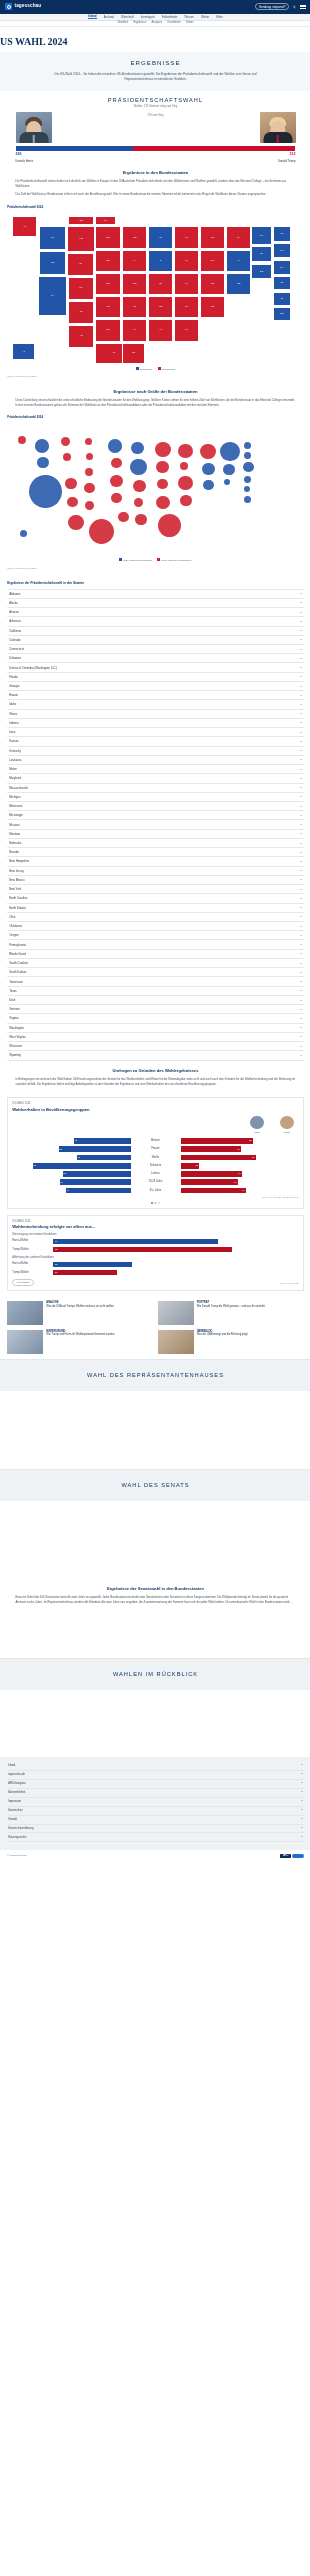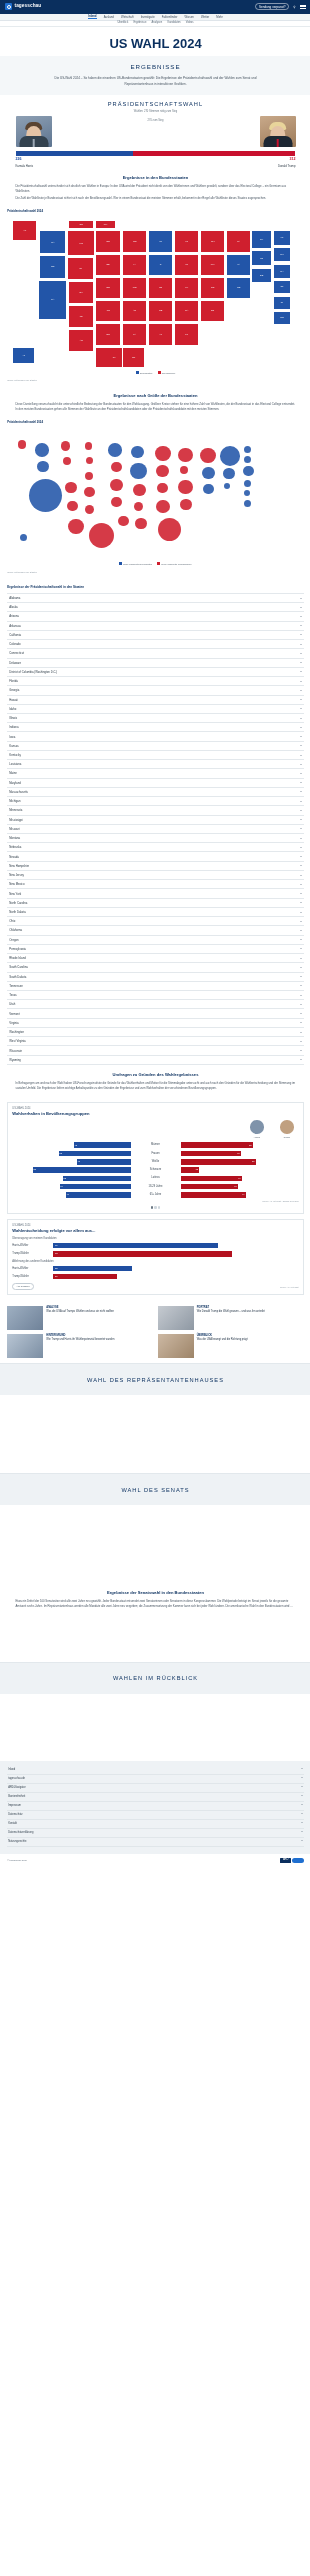--- a/index.html
+++ b/index.html
@@ -39,22 +39,23 @@
   .navbar .item.active { color:#0a2f5e; font-weight:bold; border-bottom:0.8px solid #1f6fd0; padding-bottom:0.5px;}
 
   .subnav {
     height:6.2px; background:#fff; border-bottom:0.5px solid #e6ebee;
     display:flex; align-items:center; justify-content:center; gap:5.2px;
     font-size:2.6px; color:#5b6b7a;
   }
 
   
   .page-title {
-    text-align:center; font-size:13px; font-weight:bold; color:#0a2f5e;
+    font-size:10px; font-weight:bold; color:#0a2f5e;
     padding:8.3px 0 2.1px;
+    font-family:Liberation Serif, serif;
   }
   .section-band {
     background:#f4f7f9; padding:7.2px 0 8.3px; text-align:center;
   }
   .section-band h2 {
     margin:0 0 4.1px; font-size:6.2px; letter-spacing:1px; font-weight:normal; color:#0a2f5e;
   }
   .section-band p {
     margin:0 auto; max-width:217px; font-size:3.1px; color:#45525f; line-height:1.7;
   }

